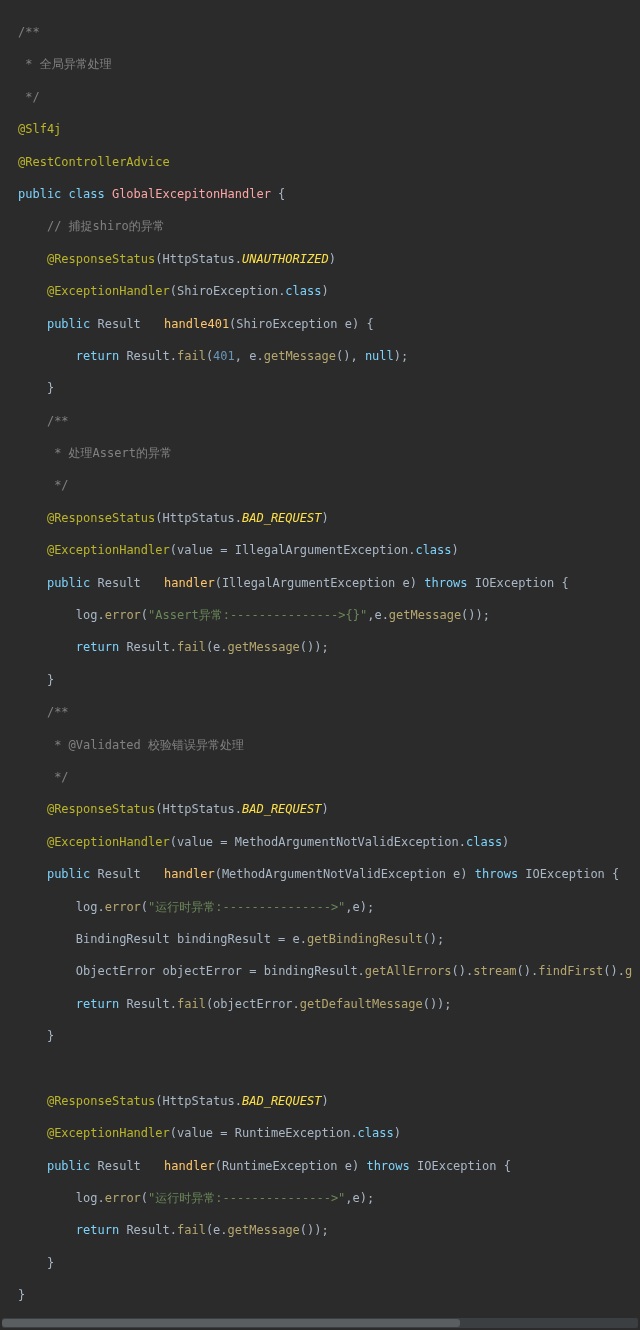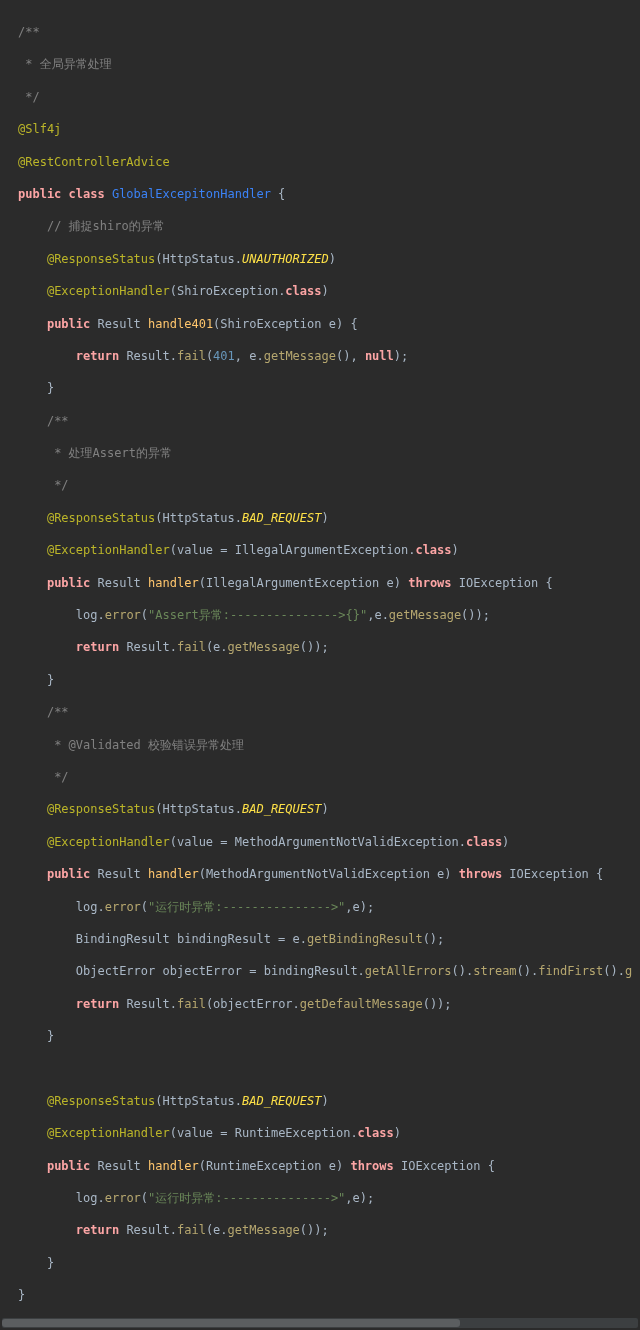--- a/index.html
+++ b/index.html
@@ -12,25 +12,25 @@
     color: #a9b7c6;
     width: 640px;
   }
   .code-area {
     padding: 16px 4px 6px 18px;
     white-space: pre;
     overflow-x: hidden;
   }
   .c-comment { color: #808080; }
   .c-annotation { color: #bbb529; }
-  .c-keyword { color: #fca5a5; font-weight: bold; }
-  .c-classname { color: #3b82f6; }
+  .c-keyword { color: #7dd3fc; }
+  .c-classname { color: #fca5a5; }
   .c-classuse { color: #a9b7c6; }
   .c-param { color: #a9b7c6; }
-  .c-method { color: #ffc66d; }
+  .c-method { color: #ffc66d; margin-left: 16px; }
   .c-methoduse { color: #b6a76f; }
   .c-static { }
   .c-string { color: #6a8759; }
   .c-number { color: #6897bb; text-align: right; }
   .c-punct { color: #a9b7c6; }
   .c-const { color: #fde047; font-style: italic; }
   .c-var { color: #a9b7c6; }
 
   .scrollbar {
     height: 10px;

